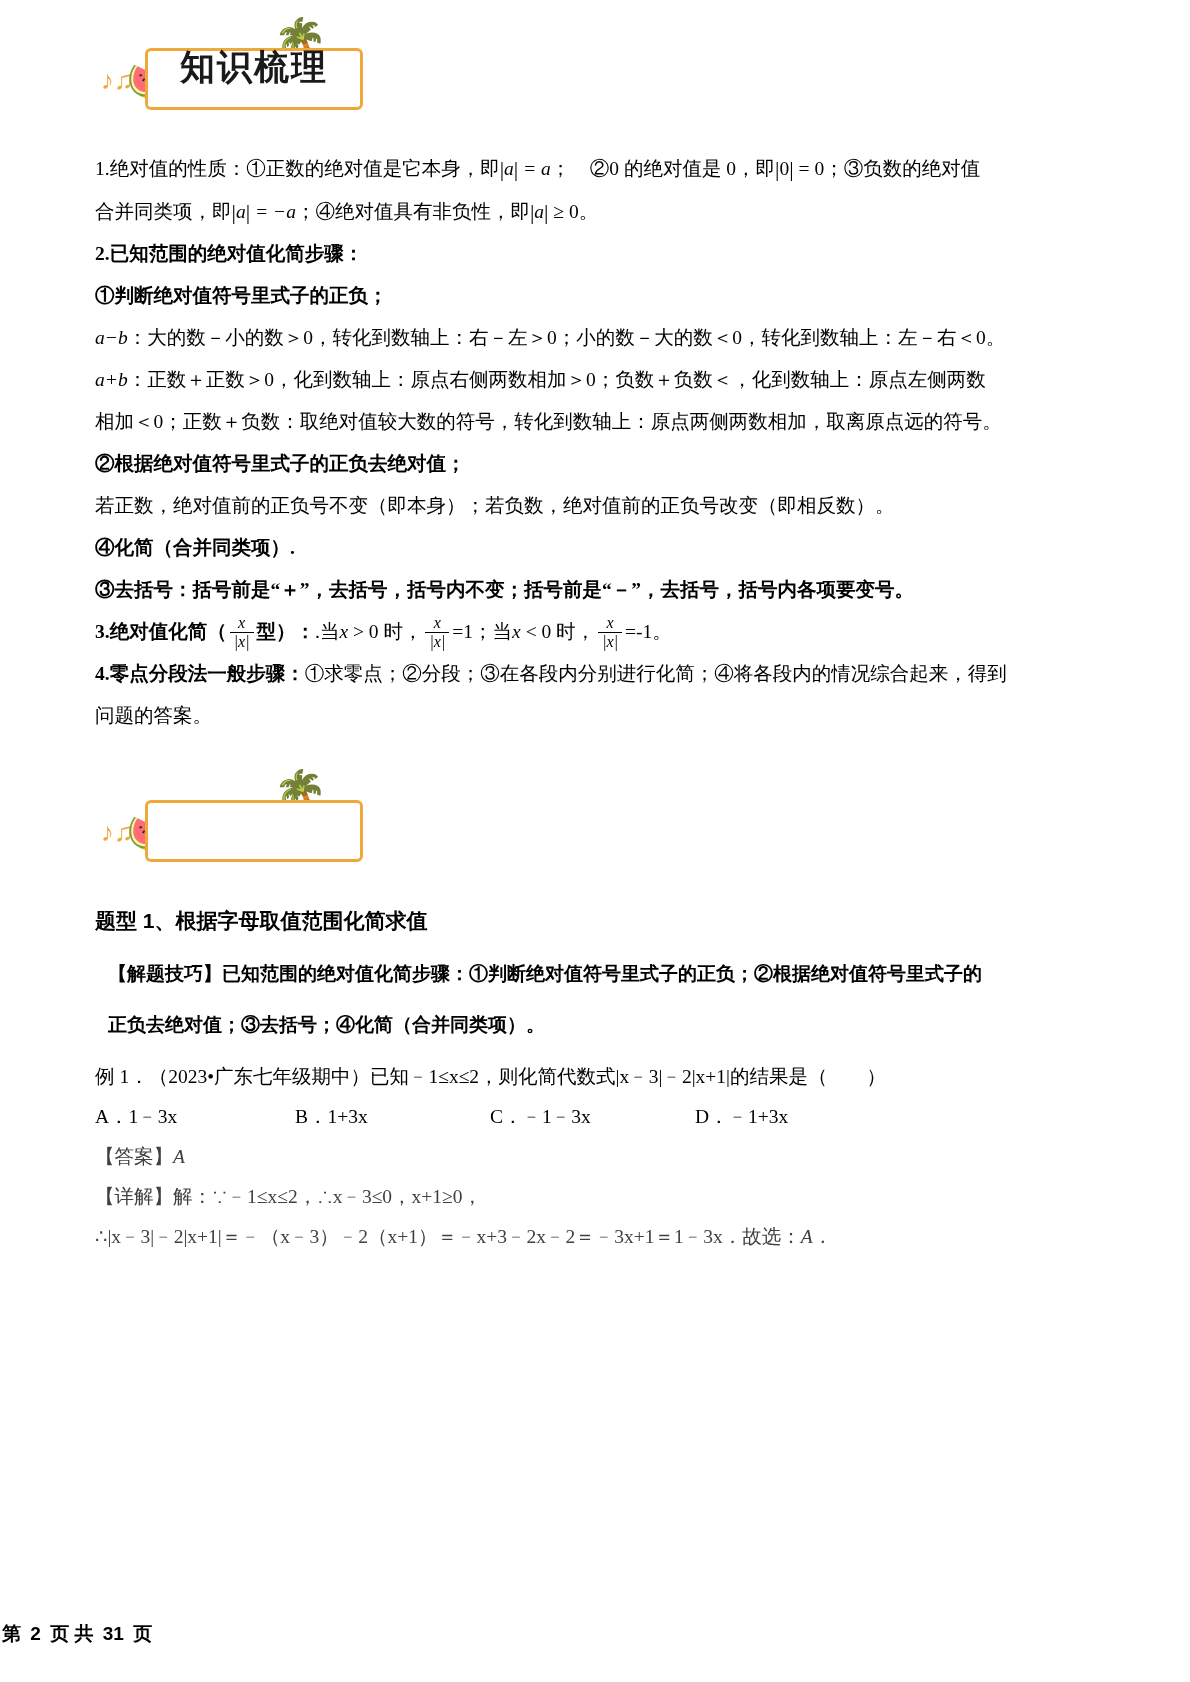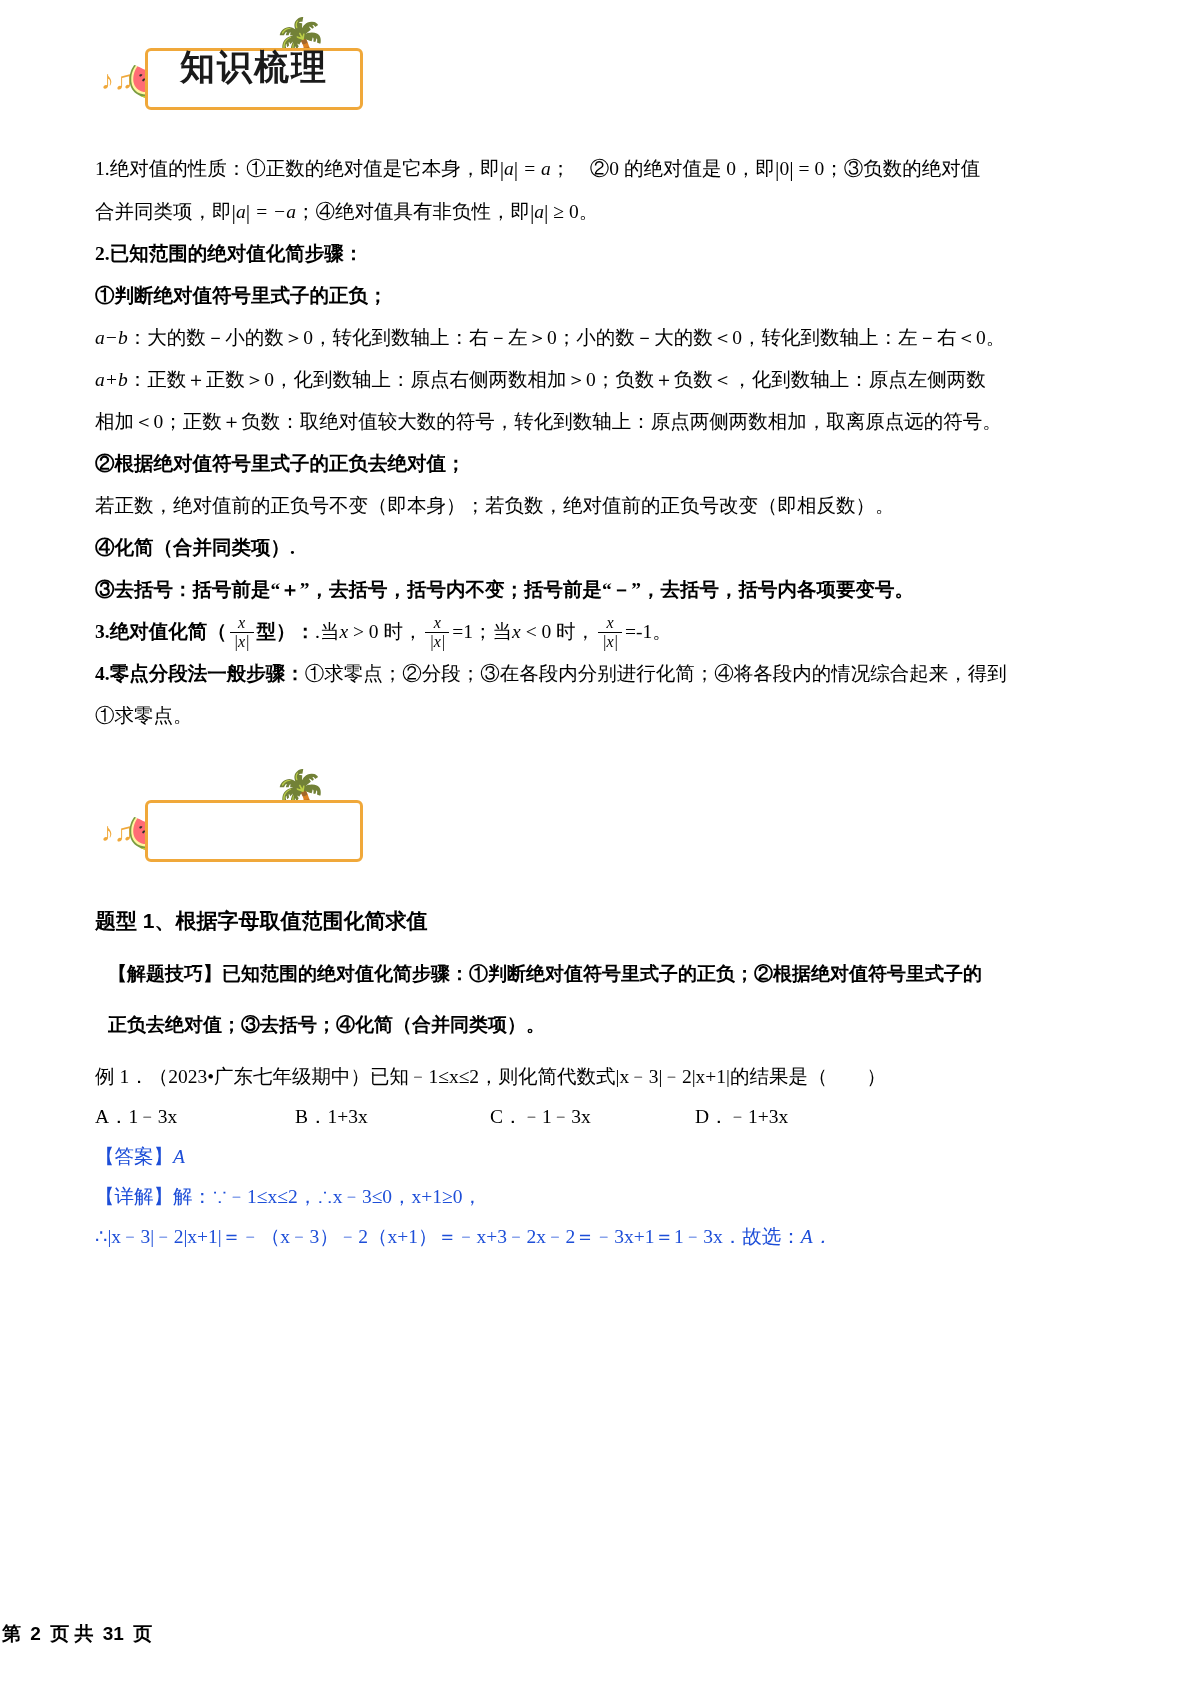--- a/index.html
+++ b/index.html
@@ -155,21 +155,21 @@
     margin: 0;
     display: flex;
   }
   .choices span { display: inline-block; }
   .c1 { width: 200px; }
   .c2 { width: 195px; }
   .c3 { width: 205px; }
   .c4 { width: 200px; }
 
   .ans {
-    color: #1d4ed8;
+    color: #404040;
     font-size: 19.5px;
     line-height: 40px;
     margin: 0;
   }
   .ans .italic { font-style: italic; }
 
   
   .footer {
     position: absolute;
     left: 0;
@@ -219,21 +219,21 @@
   <p class="p bold">④化简（合并同类项）.</p>
   <p class="p bold">③去括号：括号前是“＋”，去括号，括号内不变；括号前是“－”，去括号，括号内各项要变号。</p>
 
   <p class="p">
     <span class="bold">3.绝对值化简（</span><span class="frac"><span class="num">x</span><span class="den">|x|</span></span><span class="bold">型）：</span><span>.当</span><i>x</i> <span>&gt; 0 时，</span><span class="frac"><span class="num">x</span><span class="den">|x|</span></span><span>=1；当</span><i>x</i> <span>&lt; 0 时，</span><span class="frac"><span class="num">x</span><span class="den">|x|</span></span><span>=-1。</span>
   </p>
 
   <p class="p">
     <span class="bold">4.零点分段法一般步骤：</span><span>①求零点；②分段；③在各段内分别进行化简；④将各段内的情况综合起来，得到</span>
   </p>
-  <p class="p">①求零点。</p>
+  <p class="p">问题的答案。</p>
 
   <div class="banner" style="margin-top:36px;">
     <span class="banner-notes">♪♫</span>
     <span class="banner-melon">🍉</span>
     <span class="banner-palm">🌴</span>
     <div class="banner-box"></div>
   </div>
 
   <p class="qtitle">题型 1、根据字母取值范围化简求值</p>
   <p class="tip">【解题技巧】已知范围的绝对值化简步骤：①判断绝对值符号里式子的正负；②根据绝对值符号里式子的</p>

